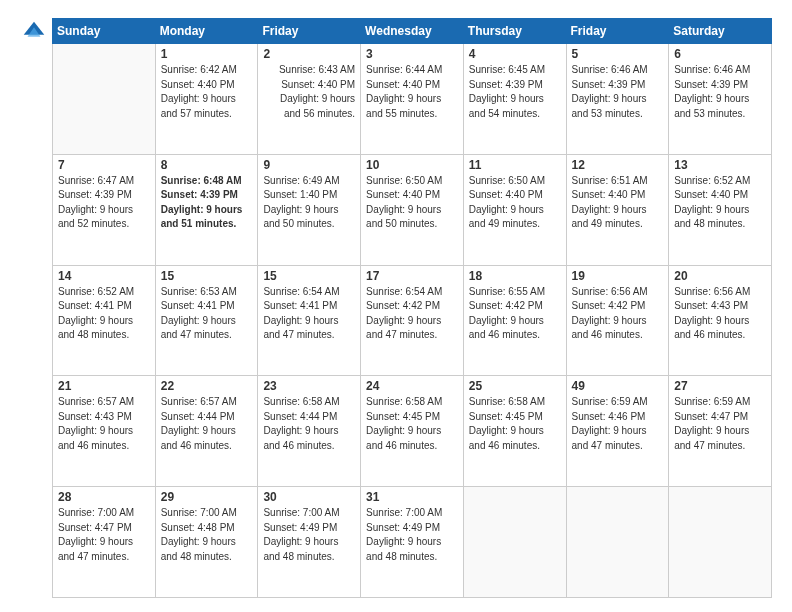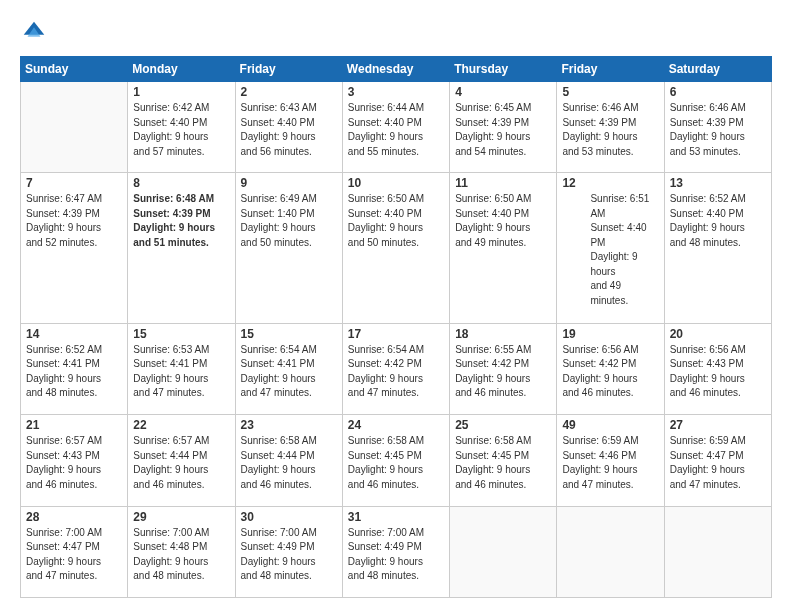--- a/index.html
+++ b/index.html
@@ -8,21 +8,21 @@
       height: 612px;
       background: #fff;
       font-family: Arial, sans-serif;
       overflow: hidden;
     }
     .page {
       width: 792px;
       height: 612px;
       padding: 18px 20px 14px 20px;
       display: flex;
-      flex-direction: column;
+      flex-direction: row;
     }
     .header {
       display: flex;
       justify-content: space-between;
       align-items: flex-start;
       margin-bottom: 10px;
     }
     .logo {
       display: flex;
       align-items: center;
@@ -137,21 +137,21 @@
           <td class="empty"></td>
           <td>
             <span class="day-num">1</span>
             <div class="day-info" style="white-space: pre-line;">Sunrise: 6:42 AM
 Sunset: 4:40 PM
 Daylight: 9 hours
 and 57 minutes.</div>
           </td>
           <td>
             <span class="day-num">2</span>
-            <div class="day-info" style="white-space: pre-line;">Sunrise: 6:43 AM
+            <div class="day-info" style="white-space: pre-line; text-align: right;">Sunrise: 6:43 AM
 Sunset: 4:40 PM
 Daylight: 9 hours
 and 56 minutes.</div>
           </td>
           <td>
             <span class="day-num">3</span>
             <div class="day-info" style="white-space: pre-line;">Sunrise: 6:44 AM
 Sunset: 4:40 PM
 Daylight: 9 hours
 and 55 minutes.</div>
@@ -209,21 +209,21 @@
           </td>
           <td>
             <span class="day-num">11</span>
             <div class="day-info" style="white-space: pre-line;">Sunrise: 6:50 AM
 Sunset: 4:40 PM
 Daylight: 9 hours
 and 49 minutes.</div>
           </td>
           <td>
             <span class="day-num">12</span>
-            <div class="day-info" style="white-space: pre-line; margin-left: 28px;">Sunrise: 6:51 AM
+            <div class="day-info" style="white-space: pre-line;">Sunrise: 6:51 AM
 Sunset: 4:40 PM
 Daylight: 9 hours
 and 49 minutes.</div>
           </td>
           <td>
             <span class="day-num">13</span>
             <div class="day-info" style="white-space: pre-line;">Sunrise: 6:52 AM
 Sunset: 4:40 PM
 Daylight: 9 hours
 and 48 minutes.</div>

